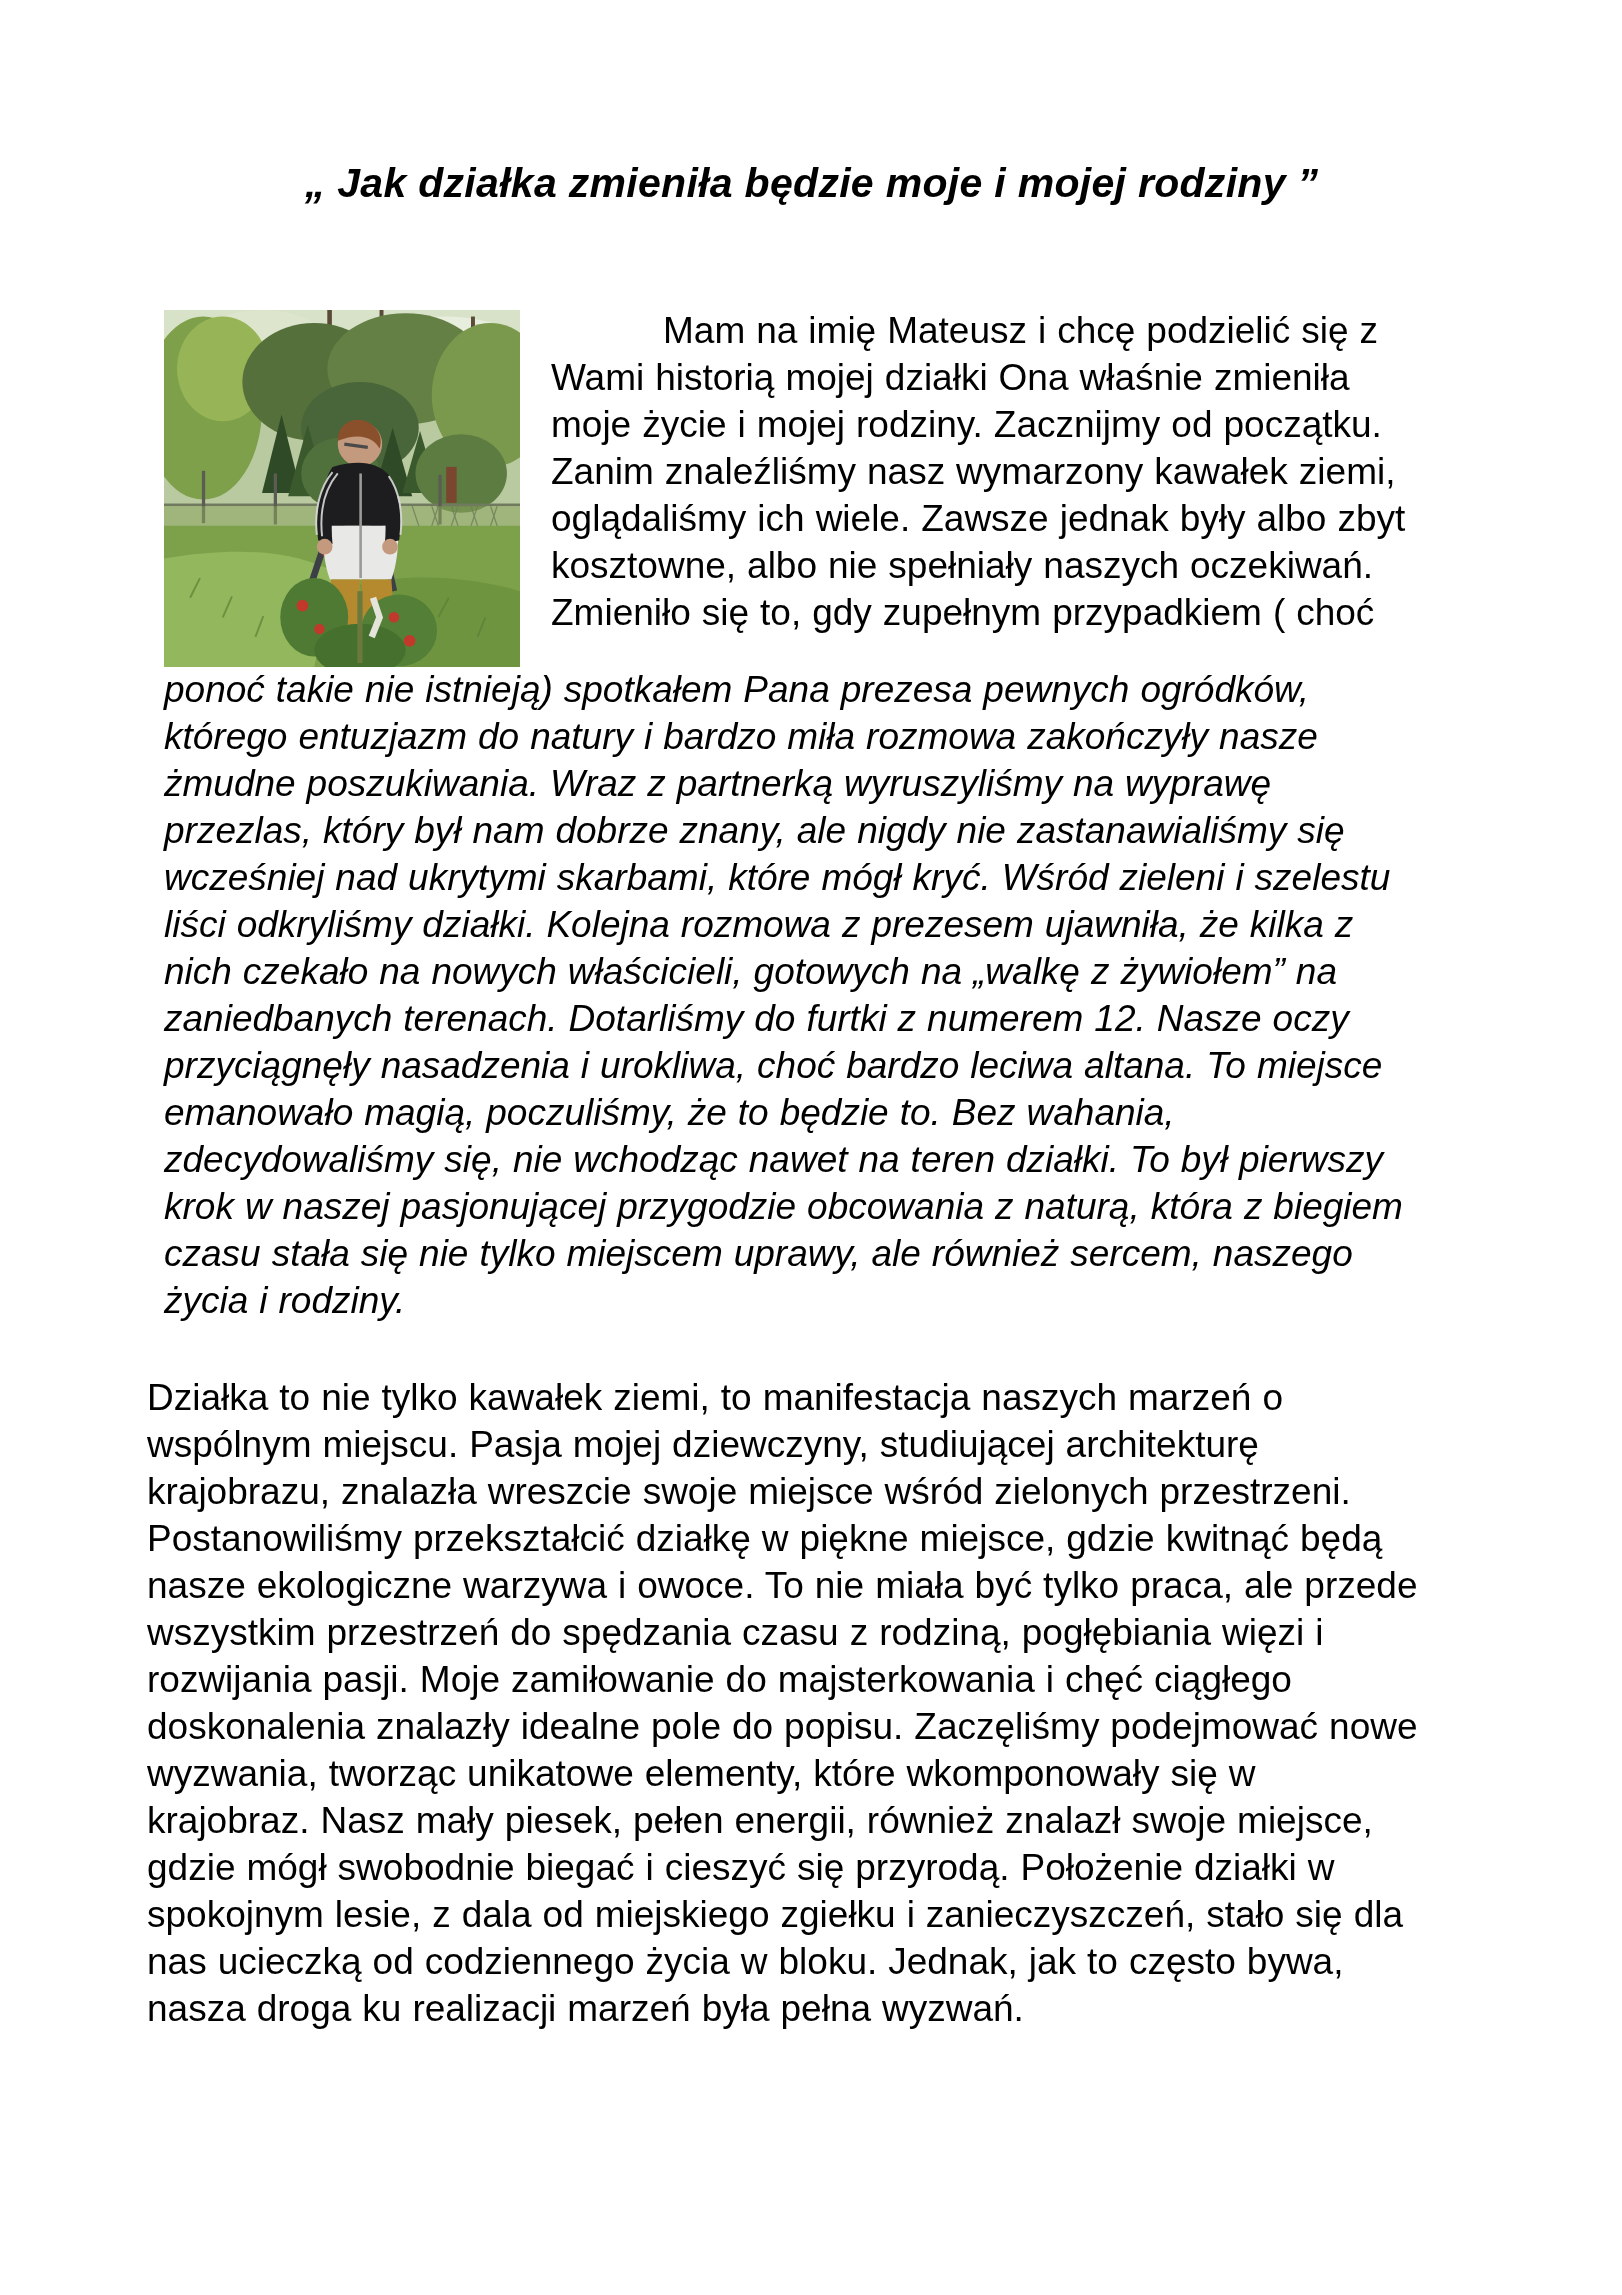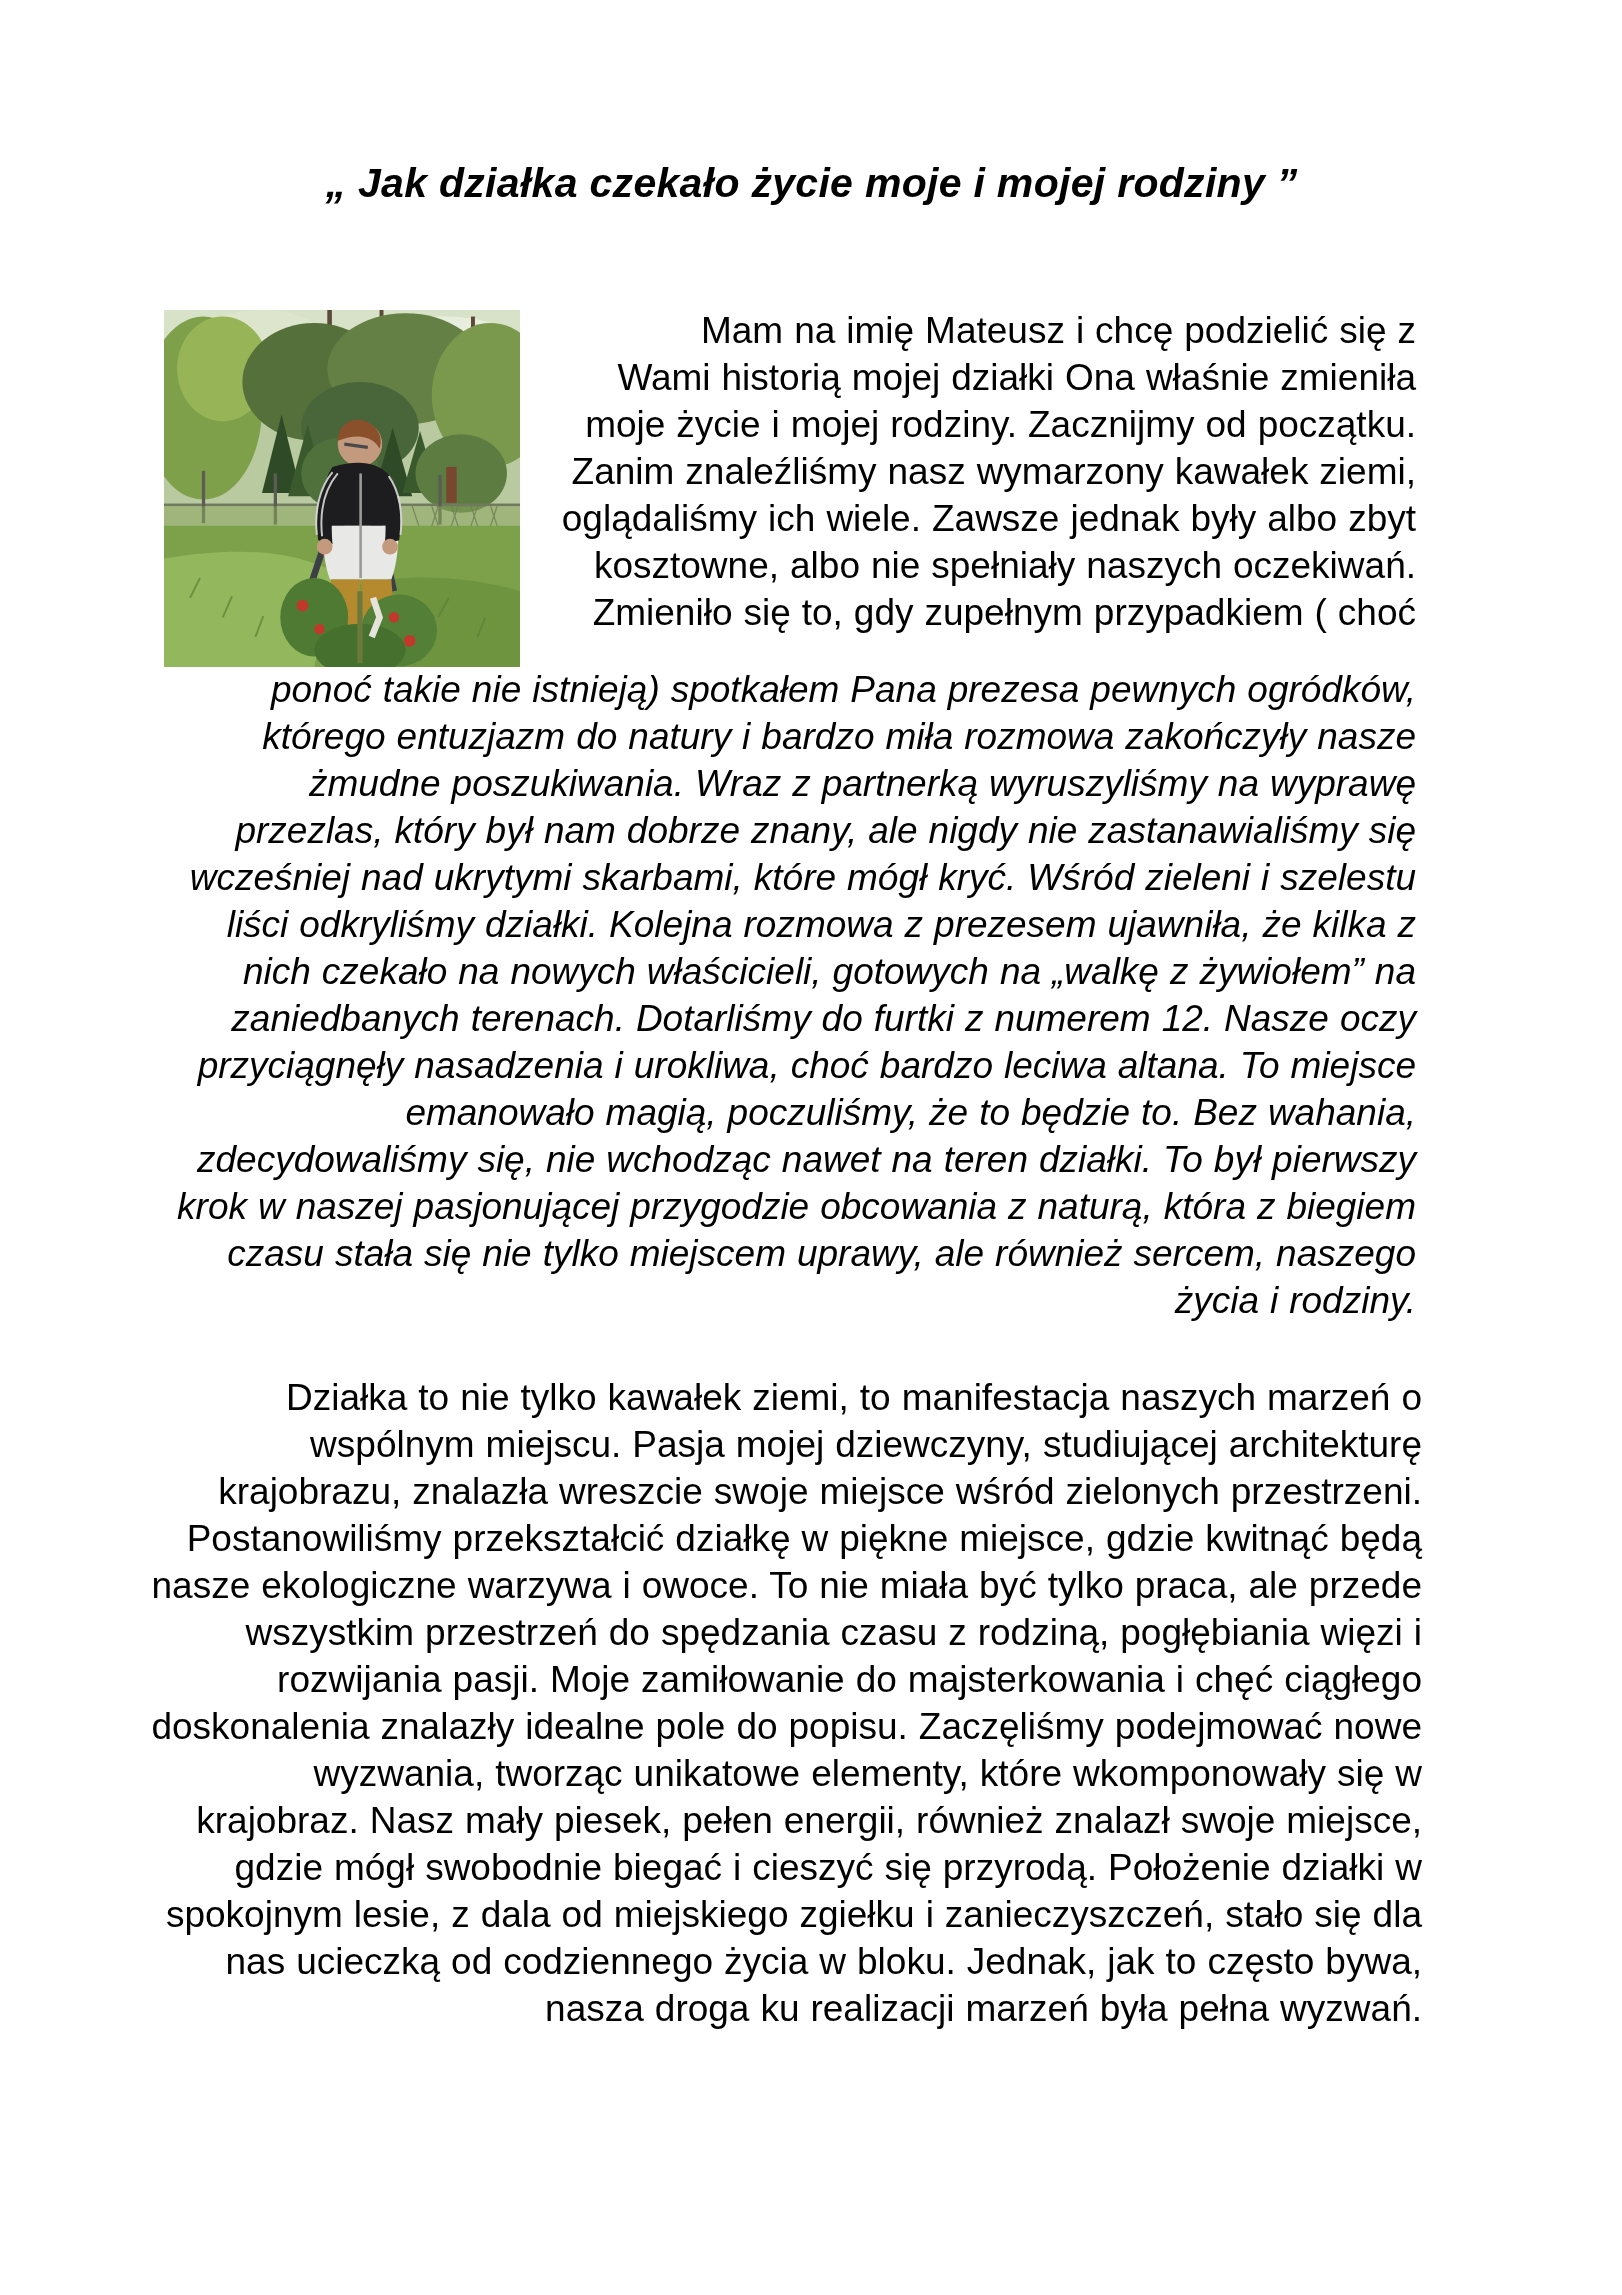--- a/index.html
+++ b/index.html
@@ -23,21 +23,21 @@
     text-align: center;
     font-size: 41px;
     line-height: 55px;
     font-weight: bold;
     font-style: italic;
     letter-spacing: 0.3px;
   }
   .para {
     font-size: 37px;
     line-height: 47px;
-    text-align: right;
+    text-align: left;
     word-spacing: 0.7px;
   }
   .para1a {
     position: absolute;
     top: 307px;
     left: 164px;
     width: 1252px;
     text-indent: 112px;
   }
   .photo-float {
@@ -59,21 +59,21 @@
     top: 1374px;
     left: 147px;
     width: 1275px;
   }
 </style>
 </head>
 <body>
 
 <div class="page">
 
-  <div class="doc-title">„ Jak działka czekało życie moje i mojej rodziny ”</div>
+  <div class="doc-title">„ Jak działka zmieniła będzie moje i mojej rodziny ”</div>
 
   <div class="para para1a">
     <span class="photo-float" role="img" aria-label="Mężczyzna w okularach, w czarno-białej bluzie i musztardowych spodniach, pcha kosiarkę po zarośniętej trawą działce otoczonej drzewami i siatkowym ogrodzeniem">
       <svg viewBox="0 0 545 546" preserveAspectRatio="none" xmlns="http://www.w3.org/2000/svg">
 
         <rect x="0" y="0" width="545" height="546" fill="#b9c9a0"></rect>
         <rect x="0" y="0" width="545" height="120" fill="#d8e2c8"></rect>
         <ellipse cx="430" cy="60" rx="120" ry="50" fill="#e8eedd"></ellipse>
         <ellipse cx="150" cy="40" rx="90" ry="40" fill="#dde6cd"></ellipse>
 

